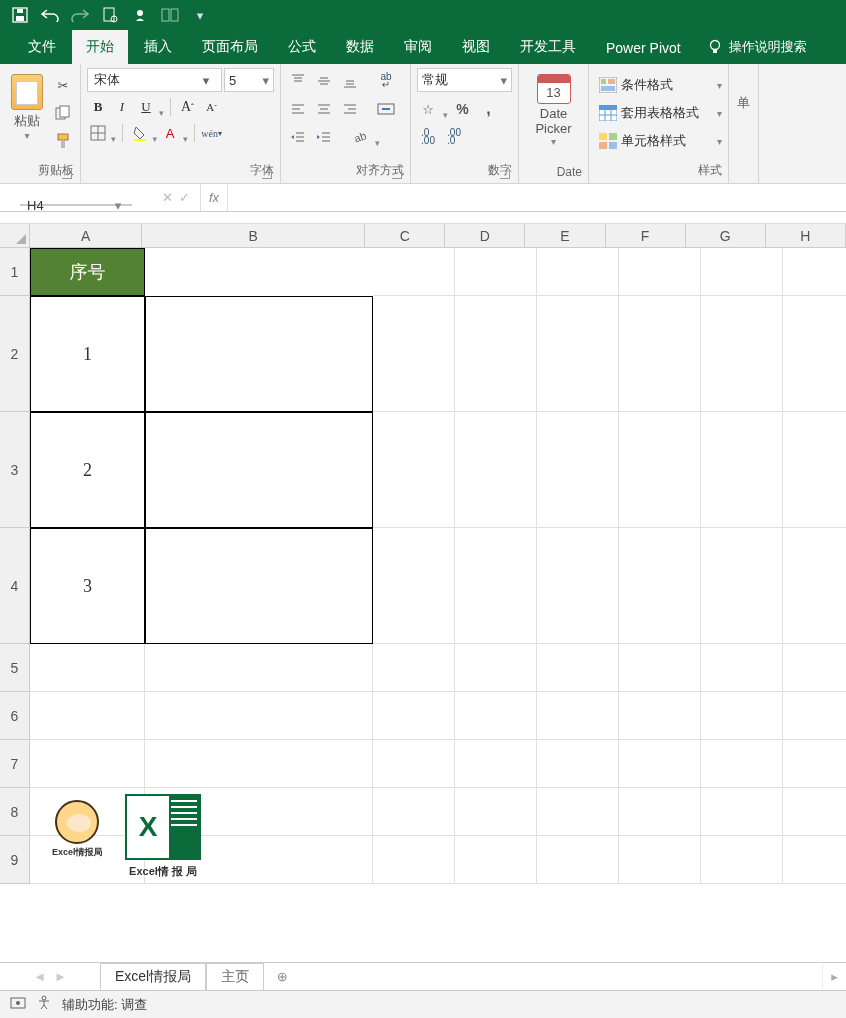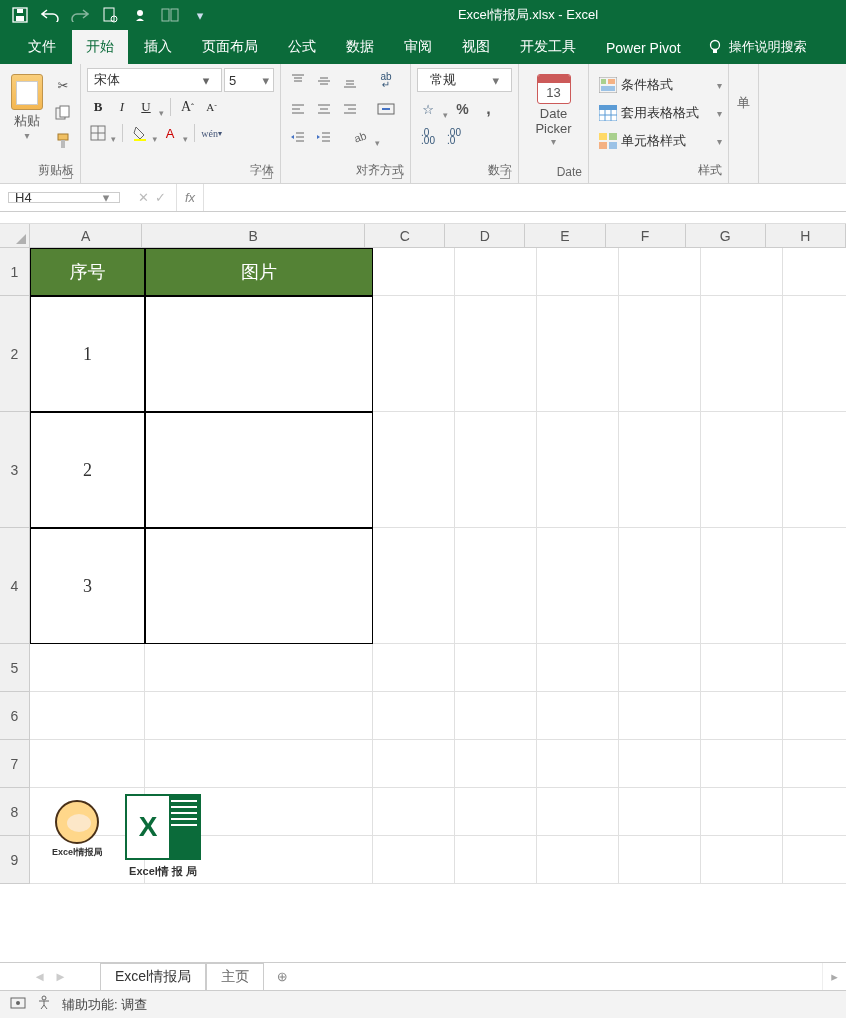--- a/index.html
+++ b/index.html
@@ -33,36 +33,36 @@
 .font-row { display: flex; gap: 2px; align-items: center; }
 .font-name-dd { flex: 1; height: 24px; border: 1px solid #ccc; display: flex; align-items: center; padding: 0 6px; background: #fff; }
 .font-name-dd .chev { width: 18px; text-align: center; color: #666; }
 .font-size-dd { width: 50px; height: 24px; border: 1px solid #ccc; display: flex; align-items: center; justify-content: space-between; padding: 0 4px; background: #fff; }
 .fmt-btn { min-width: 22px; height: 22px; display: flex; align-items: center; justify-content: center; cursor: pointer; font-family: "Times New Roman"; }
 
 .align-group { width: 130px; }
 .align-row { display: flex; gap: 4px; }
 
 .num-group { width: 108px; }
-.num-dd { width: 100%; height: 24px; border: 1px solid #ccc; display: flex; align-items: center; padding: 0 12px; background: #fff; }
+.num-dd { width: 100%; height: 24px; border: 1px solid #ccc; display: flex; align-items: center; padding: 0 4px; background: #fff; }
 
 .date-group { width: 70px; text-align: center; }
 .date-big { padding: 4px; }
 .date-big .cal { width: 34px; height: 30px; border: 1px solid #cc5a59; border-radius: 3px; margin: 2px auto; background: #fff; position: relative; }
 .date-big .cal::before { content: ""; position: absolute; top: 0; left: 0; right: 0; height: 8px; background: #cc5a59; border-radius: 2px 2px 0 0; }
 
 .styles-group { width: 140px; }
 .styles-row { display: flex; align-items: center; gap: 4px; height: 26px; padding-left: 4px; cursor: pointer; }
 .styles-row .ico { width: 18px; height: 16px; }
 
 .edit-group { width: 30px; text-align: center; padding-top: 30px; color: #666; }
 
 
 .fbar { height: 28px; display: flex; border-bottom: 1.5px solid #ccc; align-items: stretch; background: #fff; }
-.namebox { width: 112px; border: 1px solid #ccc; margin: 8px; display: flex; align-items: center; padding: 0 6px; font-size: 13px; }
+.namebox { width: 112px; border: 1px solid #ccc; margin: 20px; display: flex; align-items: center; padding: 0 6px; font-size: 13px; }
 .namebox .dd { width: 14px; text-align: center; color: #888; }
 .fx-btns { width: 48px; display: flex; align-items: center; justify-content: center; gap: 6px; color: #bbb; }
 .fx-label { width: 28px; display: flex; align-items: center; justify-content: center; font-style: italic; color: #888; border-left: 1px solid #e0e0e0; border-right: 1px solid #e0e0e0; }
 .formula-input { flex: 1; padding: 0 6px; display: flex; align-items: center; }
 
 
 .spacer-row { height: 12px; background: #fff; border-bottom: 1px solid #ddd; }
 
 
 .grid-wrap { position: relative; height: 746px; overflow: hidden; background: #fff; }
@@ -135,21 +135,20 @@
         </svg>
       </div>
     <div class="qat-item" style="opacity:0.6">
         <svg width="18" height="14" viewBox="0 0 18 14">
           <rect x="1" y="1" width="7" height="12" fill="none" stroke="#fff"></rect>
           <rect x="10" y="1" width="7" height="12" fill="none" stroke="#fff"></rect>
         </svg>
       </div>
     <div class="qat-item" style="color:#cde">▾</div>
   </div>
-  <div class="title-center">Excel情报局.xlsx  -  Excel</div>
 </div>
 
 <div class="ribbon-tabs">
   <div class="ribbon-tab">文件</div>
   <div class="ribbon-tab active">开始</div>
   <div class="ribbon-tab">插入</div>
   <div class="ribbon-tab">页面布局</div>
   <div class="ribbon-tab">公式</div>
   <div class="ribbon-tab">数据</div>
   <div class="ribbon-tab">审阅</div>
@@ -434,21 +433,20 @@
       <div class="row-h" style="height: 116px;">3</div>
       <div class="row-h" style="height: 116px;">4</div>
       <div class="row-h" style="height: 48px;">5</div>
       <div class="row-h" style="height: 48px;">6</div>
       <div class="row-h" style="height: 48px;">7</div>
       <div class="row-h" style="height: 48px;">8</div>
       <div class="row-h" style="height: 48px;">9</div>
     </div>
   <div class="cells" id="cells">
       <div class="cell hdr-cell" style="left: 0px; top: 0px; width: 115px; height: 48px;">序号</div>
-      <div class="cell hdr-cell" style="left: 115px; top: 0px; width: 228px; height: 48px;">图片</div>
       <div class="cell" style="left: 343px; top: 0px; width: 82px; height: 48px;"></div>
       <div class="cell" style="left: 425px; top: 0px; width: 82px; height: 48px;"></div>
       <div class="cell" style="left: 507px; top: 0px; width: 82px; height: 48px;"></div>
       <div class="cell" style="left: 589px; top: 0px; width: 82px; height: 48px;"></div>
       <div class="cell" style="left: 671px; top: 0px; width: 82px; height: 48px;"></div>
       <div class="cell" style="left: 753px; top: 0px; width: 82px; height: 48px;"></div>
       <div class="cell data-bordered" style="left: 0px; top: 48px; width: 115px; height: 116px;">1</div>
       <div class="cell data-bordered" style="left: 115px; top: 48px; width: 228px; height: 116px;"></div>
       <div class="cell" style="left: 343px; top: 48px; width: 82px; height: 116px;"></div>
       <div class="cell" style="left: 425px; top: 48px; width: 82px; height: 116px;"></div>

